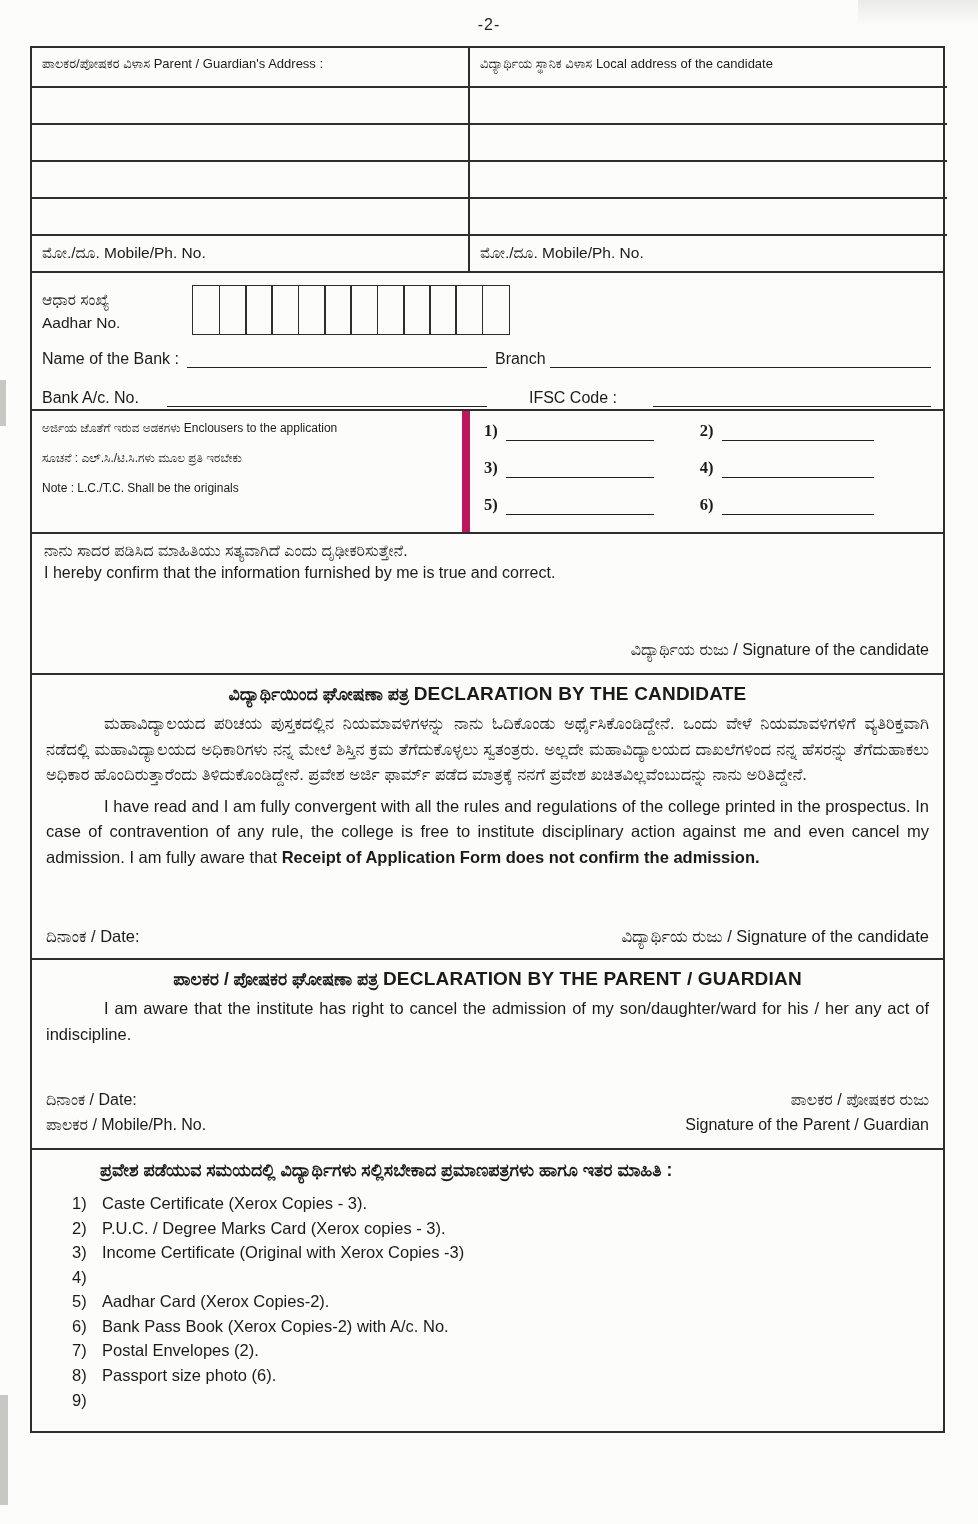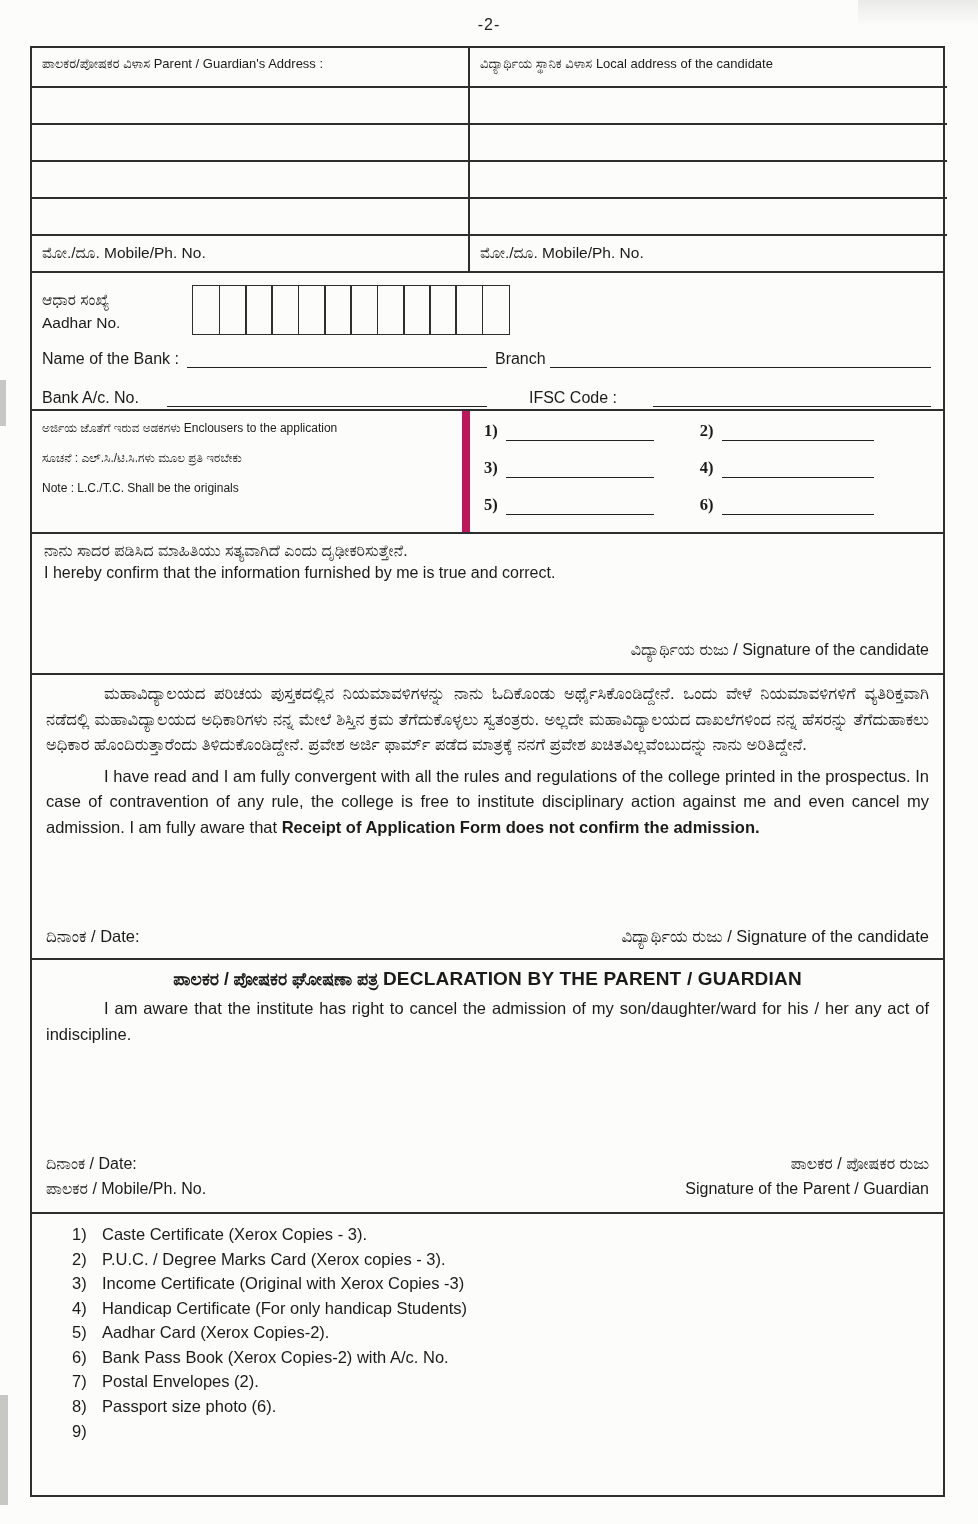--- a/index.html
+++ b/index.html
@@ -40,21 +40,21 @@
   .bn{font-family:"Liberation Serif","DejaVu Serif",serif;font-weight:bold;font-size:16.5px;margin-right:8px;}
   .bl1{width:148px;border-bottom:1.8px solid #222;height:14px;margin-right:46px;}
   .bl2{width:152px;border-bottom:1.8px solid #222;height:14px;}
   
   .confirm{height:143px;padding:8px 12px 0 12px;box-sizing:border-box;font-size:16px;}
   .confirm .kn{margin:0 0 4px 0;}
   .confirm .en{margin:0;}
   .sig-right{position:absolute;right:14px;bottom:14px;font-size:16px;}
   
   .decl-c{height:287px;padding:6px 14px 0 14px;box-sizing:border-box;font-size:16.5px;}
-  .decl-p{height:256px;padding:6px 14px 0 14px;box-sizing:border-box;font-size:16.5px;}
+  .decl-p{height:192px;padding:6px 14px 0 14px;box-sizing:border-box;font-size:16.5px;}
   .decl-head{text-align:center;margin:2px 0 6px 0;}
   .decl-head .kn{font-weight:bold;font-size:17.5px;}
   .decl-head .en{font-weight:bold;font-size:19px;letter-spacing:.2px;}
   p.body-para{margin:0 0 6px 0;text-align:justify;text-indent:58px;line-height:1.55;}
   .daterow{display:flex;justify-content:space-between;align-items:flex-end;position:absolute;left:14px;right:14px;}
   .daterow.one{bottom:12px;}
   .pd-bottom{position:absolute;left:14px;right:14px;bottom:10px;}
   .pd-line{display:flex;justify-content:space-between;font-size:16px;line-height:1.55;}
   
   .docs{height:285px;padding:8px 14px 0 14px;box-sizing:border-box;}
@@ -157,20 +157,24 @@
       </div>
     </div>
 
     <div class="sec confirm">
       <p class="kn">ನಾನು ಸಾದರ ಪಡಿಸಿದ ಮಾಹಿತಿಯು ಸತ್ಯವಾಗಿದೆ ಎಂದು ದೃಢೀಕರಿಸುತ್ತೇನೆ.</p>
       <p class="en">I hereby confirm that the information furnished by me is true and correct.</p>
       <div class="sig-right">ವಿದ್ಯಾರ್ಥಿಯ ರುಜು / Signature of the candidate</div>
     </div>
 
     <div class="sec decl-c">
+      <div class="decl-head">
+        <span class="kn">ವಿದ್ಯಾರ್ಥಿಯಿಂದ ಘೋಷಣಾ ಪತ್ರ</span>
+        <span class="en">DECLARATION BY THE CANDIDATE</span>
+      </div>
       <p class="body-para">ಮಹಾವಿದ್ಯಾಲಯದ ಪರಿಚಯ ಪುಸ್ತಕದಲ್ಲಿನ ನಿಯಮಾವಳಿಗಳನ್ನು ನಾನು ಓದಿಕೊಂಡು ಅರ್ಥೈಸಿಕೊಂಡಿದ್ದೇನೆ. ಒಂದು ವೇಳೆ ನಿಯಮಾವಳಿಗಳಿಗೆ ವ್ಯತಿರಿಕ್ತವಾಗಿ ನಡೆದಲ್ಲಿ ಮಹಾವಿದ್ಯಾಲಯದ ಅಧಿಕಾರಿಗಳು ನನ್ನ ಮೇಲೆ ಶಿಸ್ತಿನ ಕ್ರಮ ತೆಗೆದುಕೊಳ್ಳಲು ಸ್ವತಂತ್ರರು. ಅಲ್ಲದೇ ಮಹಾವಿದ್ಯಾಲಯದ ದಾಖಲೆಗಳಿಂದ ನನ್ನ ಹೆಸರನ್ನು ತೆಗೆದುಹಾಕಲು ಅಧಿಕಾರ ಹೊಂದಿರುತ್ತಾರೆಂದು ತಿಳಿದುಕೊಂಡಿದ್ದೇನೆ. ಪ್ರವೇಶ ಅರ್ಜಿ ಫಾರ್ಮ್ ಪಡೆದ ಮಾತ್ರಕ್ಕೆ ನನಗೆ ಪ್ರವೇಶ ಖಚಿತವಿಲ್ಲವೆಂಬುದನ್ನು ನಾನು ಅರಿತಿದ್ದೇನೆ.</p>
       <p class="body-para"><span>I have read and I am fully convergent with all the rules and regulations of the college printed in the prospectus. In case of contravention of any rule, the college is free to institute disciplinary action against me and even cancel my admission. I am fully aware that </span><b>Receipt of Application Form does not confirm the admission.</b></p>
       <div class="daterow one">
         <span>ದಿನಾಂಕ / Date:</span>
         <span>ವಿದ್ಯಾರ್ಥಿಯ ರುಜು / Signature of the candidate</span>
       </div>
     </div>
 
     <div class="sec decl-p">
       <div class="decl-head">
@@ -184,35 +188,35 @@
           <span>ಪಾಲಕರ / ಪೋಷಕರ ರುಜು</span>
         </div>
         <div class="pd-line">
           <span>ಪಾಲಕರ / Mobile/Ph. No.</span>
           <span>Signature of the Parent / Guardian</span>
         </div>
       </div>
     </div>
 
     <div class="sec docs">
+      <div class="docs-head">ಪ್ರವೇಶ ಪಡೆಯುವ ಸಮಯದಲ್ಲಿ ವಿದ್ಯಾರ್ಥಿಗಳು ಸಲ್ಲಿಸಬೇಕಾದ ಪ್ರಮಾಣಪತ್ರಗಳು ಹಾಗೂ ಇತರ ಮಾಹಿತಿ :</div>
       <div class="doc-item">
         <span class="n">1)</span>
         <span>Caste Certificate (Xerox Copies - 3).</span>
       </div>
       <div class="doc-item">
         <span class="n">2)</span>
         <span>P.U.C. / Degree Marks Card (Xerox copies - 3).</span>
       </div>
       <div class="doc-item">
         <span class="n">3)</span>
         <span>Income Certificate (Original with Xerox Copies -3)</span>
       </div>
       <div class="doc-item">
         <span class="n">4)</span>
-        <span>Handicap Certificate (For only handicap Students)</span>
       </div>
       <div class="doc-item">
         <span class="n">5)</span>
         <span>Aadhar Card (Xerox Copies-2).</span>
       </div>
       <div class="doc-item">
         <span class="n">6)</span>
         <span>Bank Pass Book (Xerox Copies-2) with A/c. No.</span>
       </div>
       <div class="doc-item">

